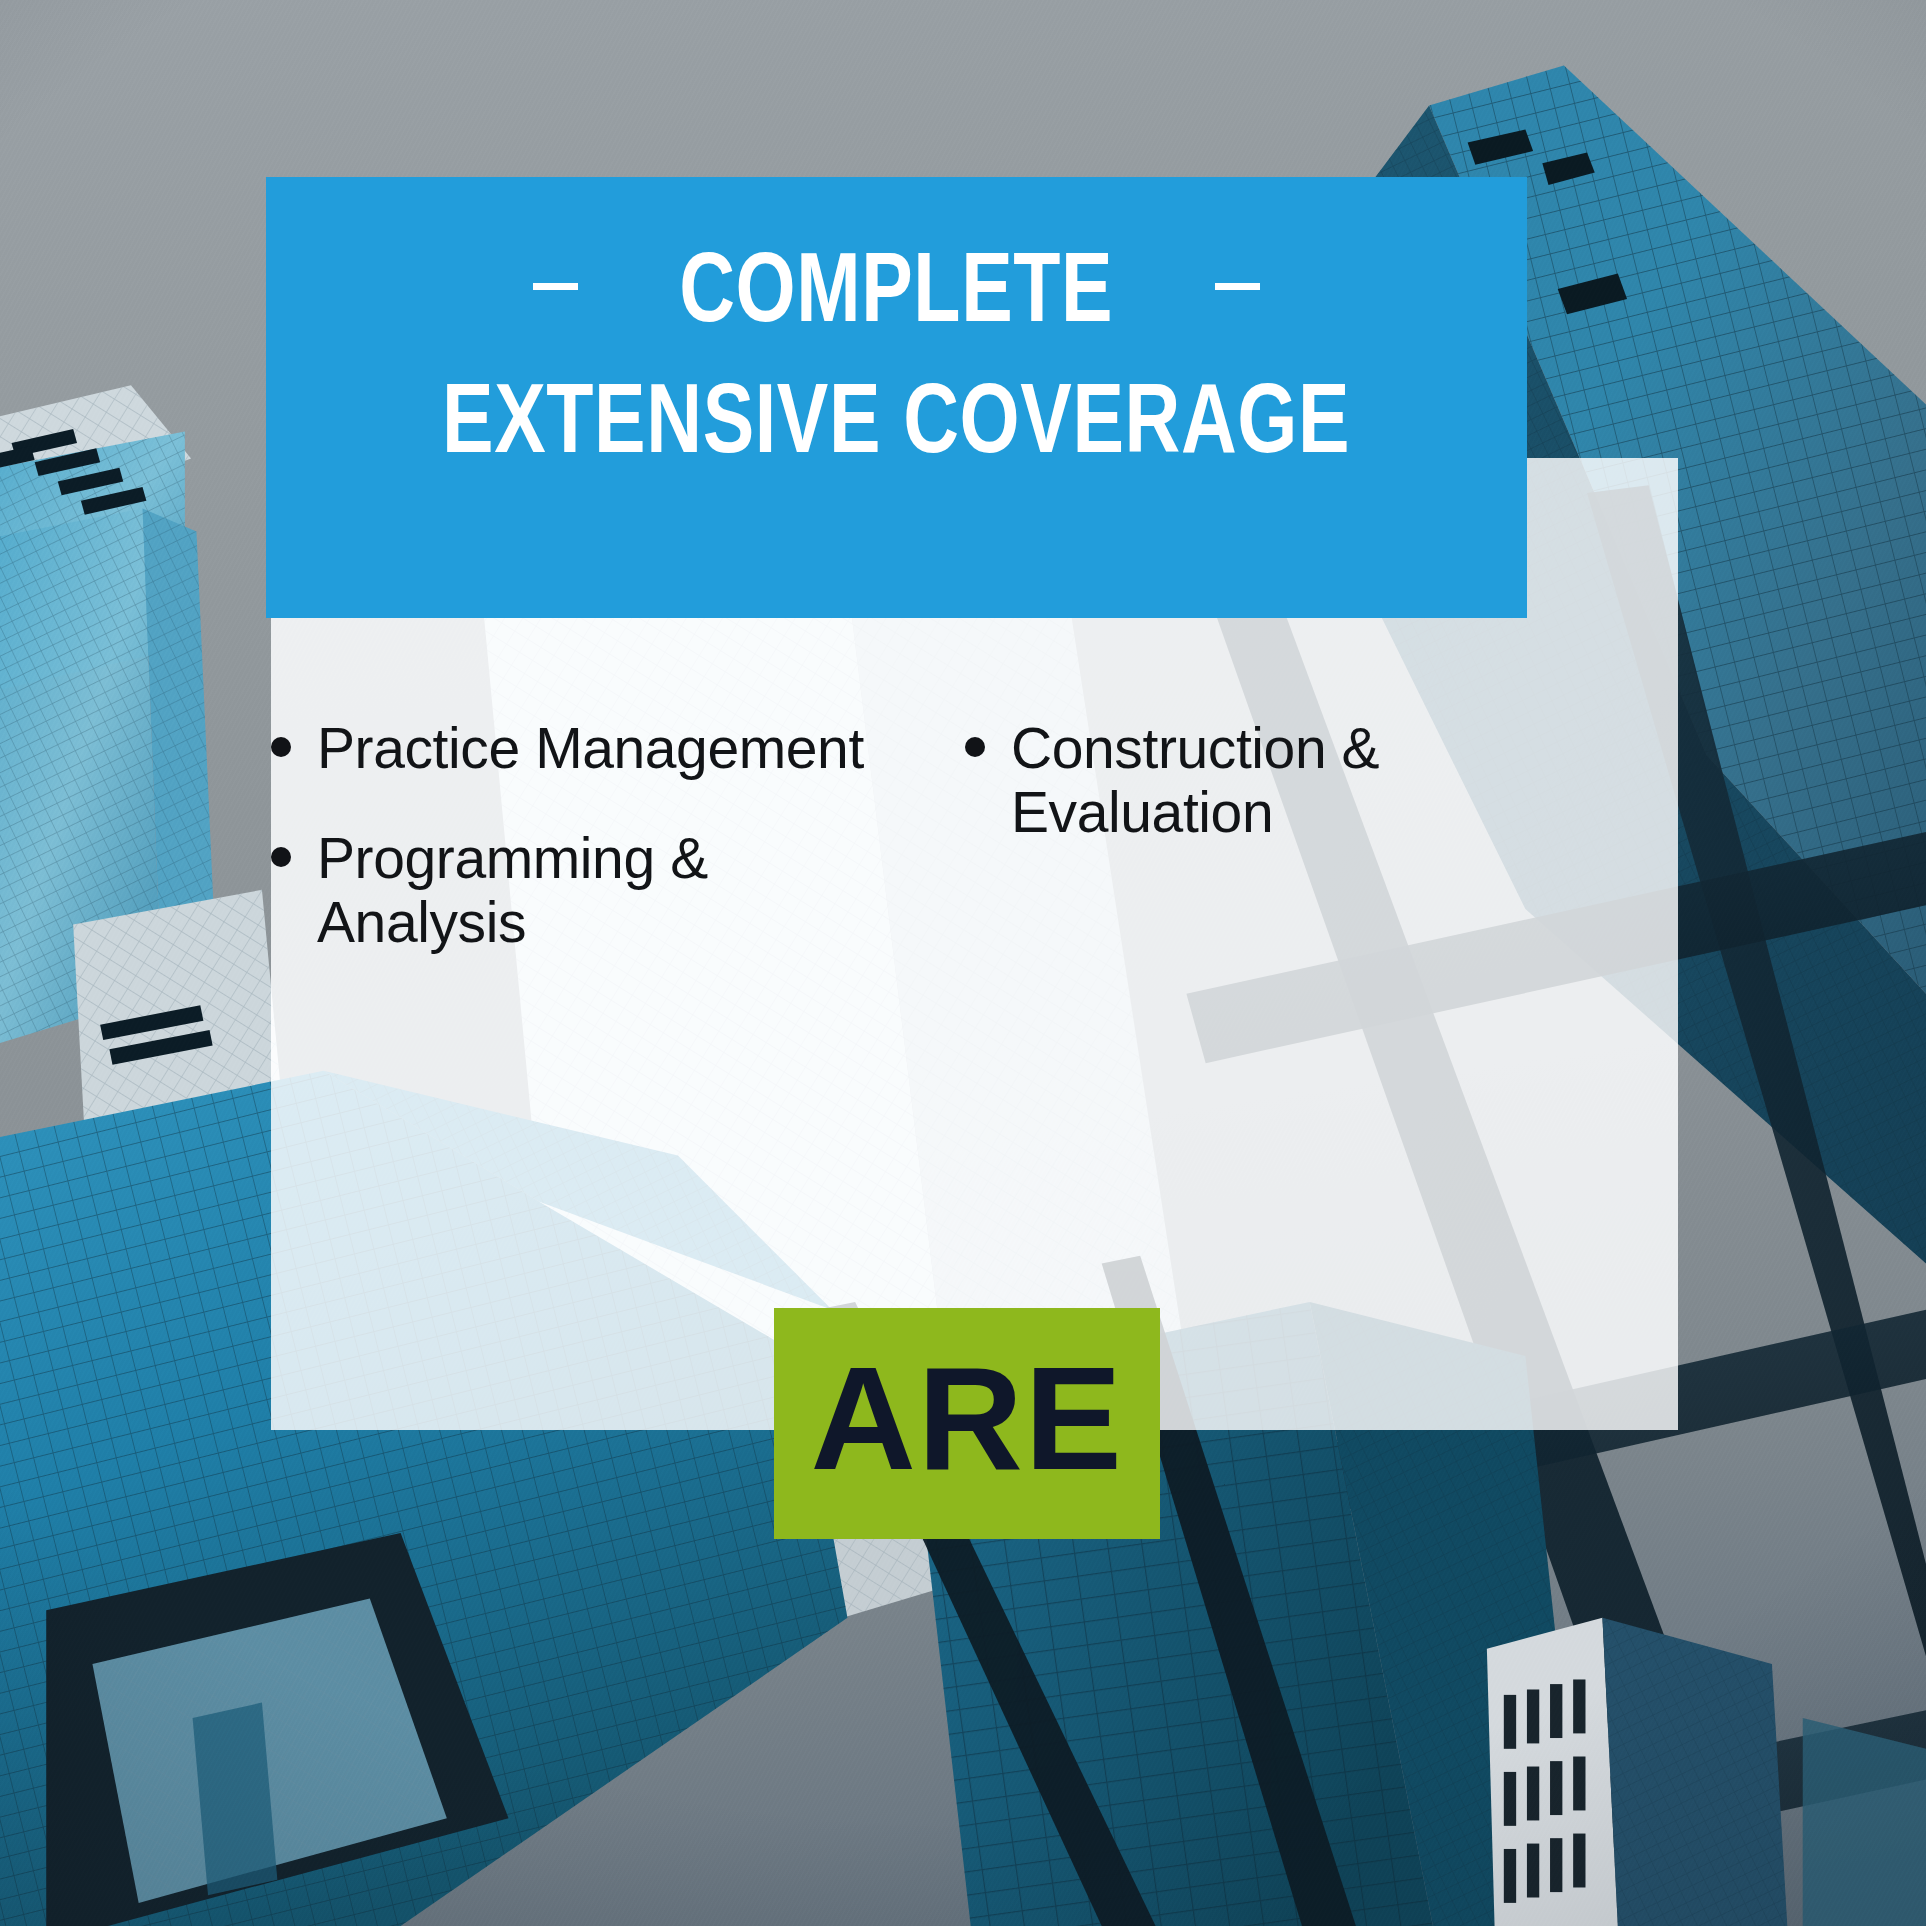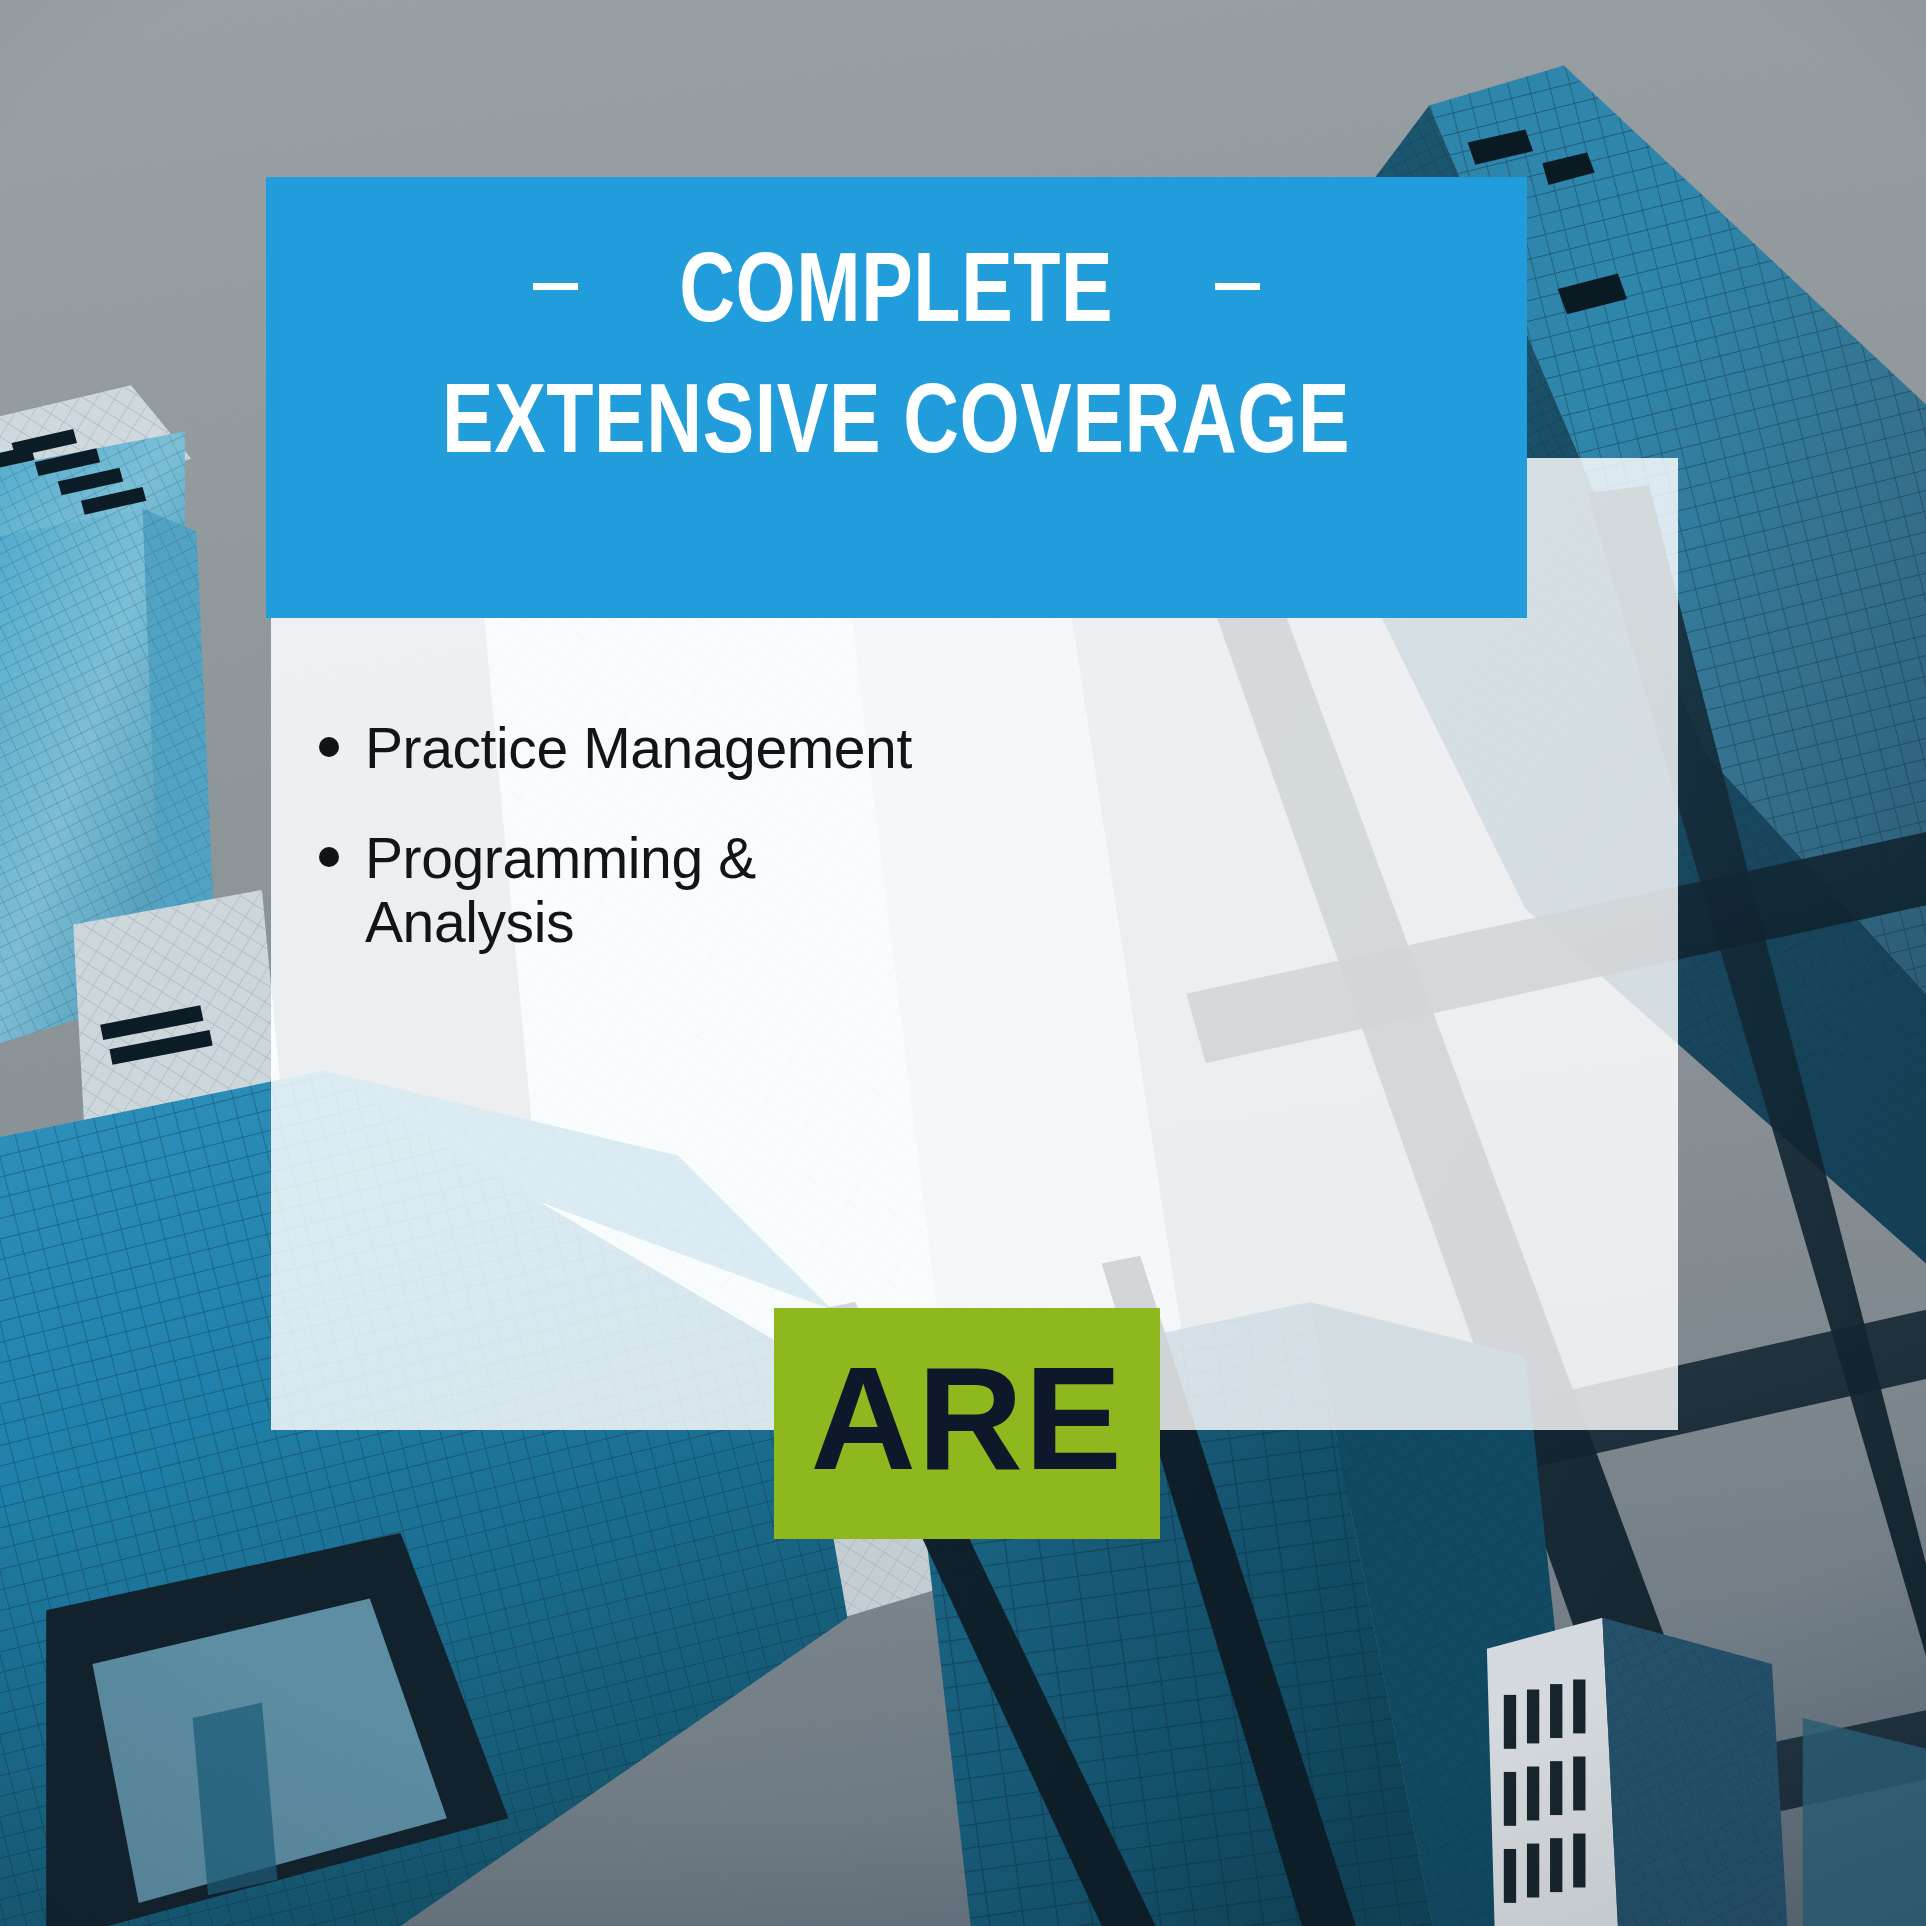--- a/index.html
+++ b/index.html
@@ -53,21 +53,21 @@
   .title2{
     color:#fff;font-weight:700;letter-spacing:0.8px;
     font-size:99px;line-height:1.0;margin-top:32px;
     transform:scaleX(.78);transform-origin:center;
     white-space:nowrap;
   }
 
   
   .cols{
     position:absolute;left:271px;top:717px;width:1611px;
-    display:flex;gap:16px;padding-left:48px;
+    display:flex;gap:16px;
   }
   .col{width:609px;}
   .col.right{margin-left:69px;}
   .bullet{
     display:flex;align-items:flex-start;gap:26px;margin-bottom:46px;
   }
   .dot{
     flex:0 0 auto;width:20px;height:20px;border-radius:50%;
     background:#111317;margin-top:20px;
   }
@@ -267,20 +267,24 @@
       <div class="bullet">
         <span class="dot"></span>
         <span class="btext">Practice Management</span>
       </div>
       <div class="bullet">
         <span class="dot"></span>
         <span class="btext">Programming &amp; Analysis</span>
       </div>
     </div>
     <div class="col right">
+      <div class="bullet">
+        <span class="dot"></span>
+        <span class="btext">Construction &amp; Evaluation</span>
+      </div>
     </div>
   </div>
 
   <div class="badge">
     <span>ARE</span>
   </div>
 
 </div>
 
 

